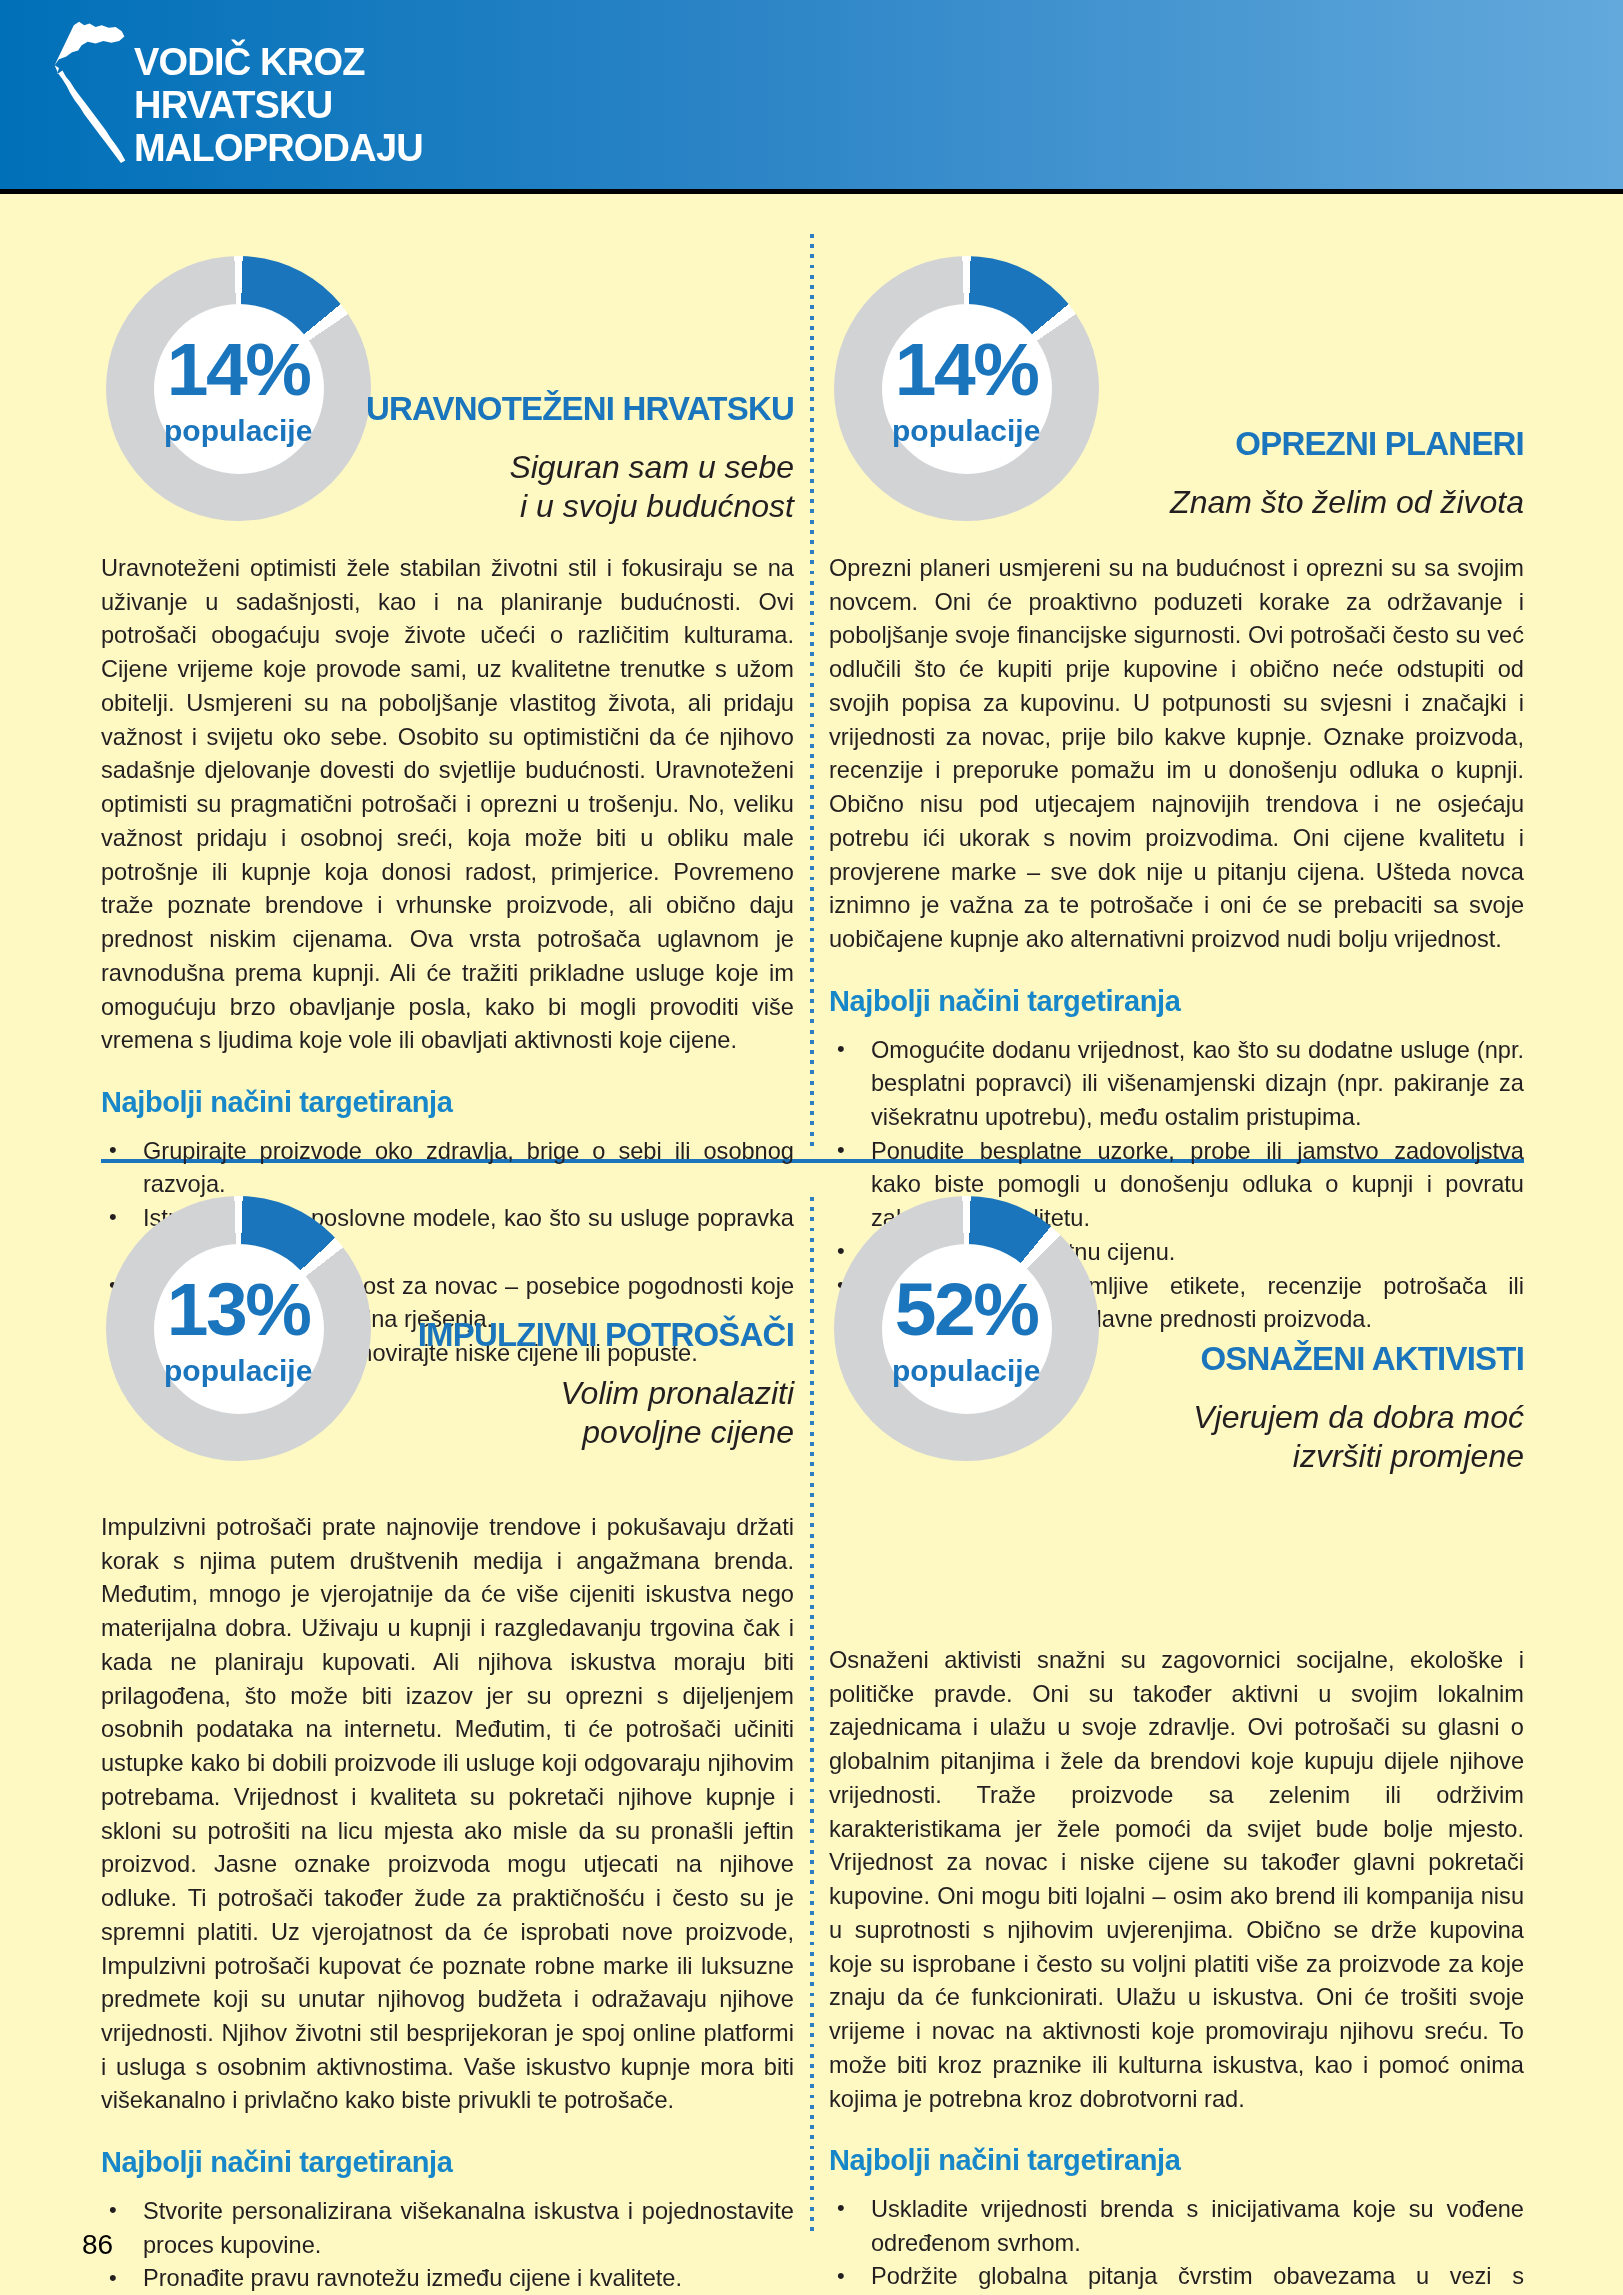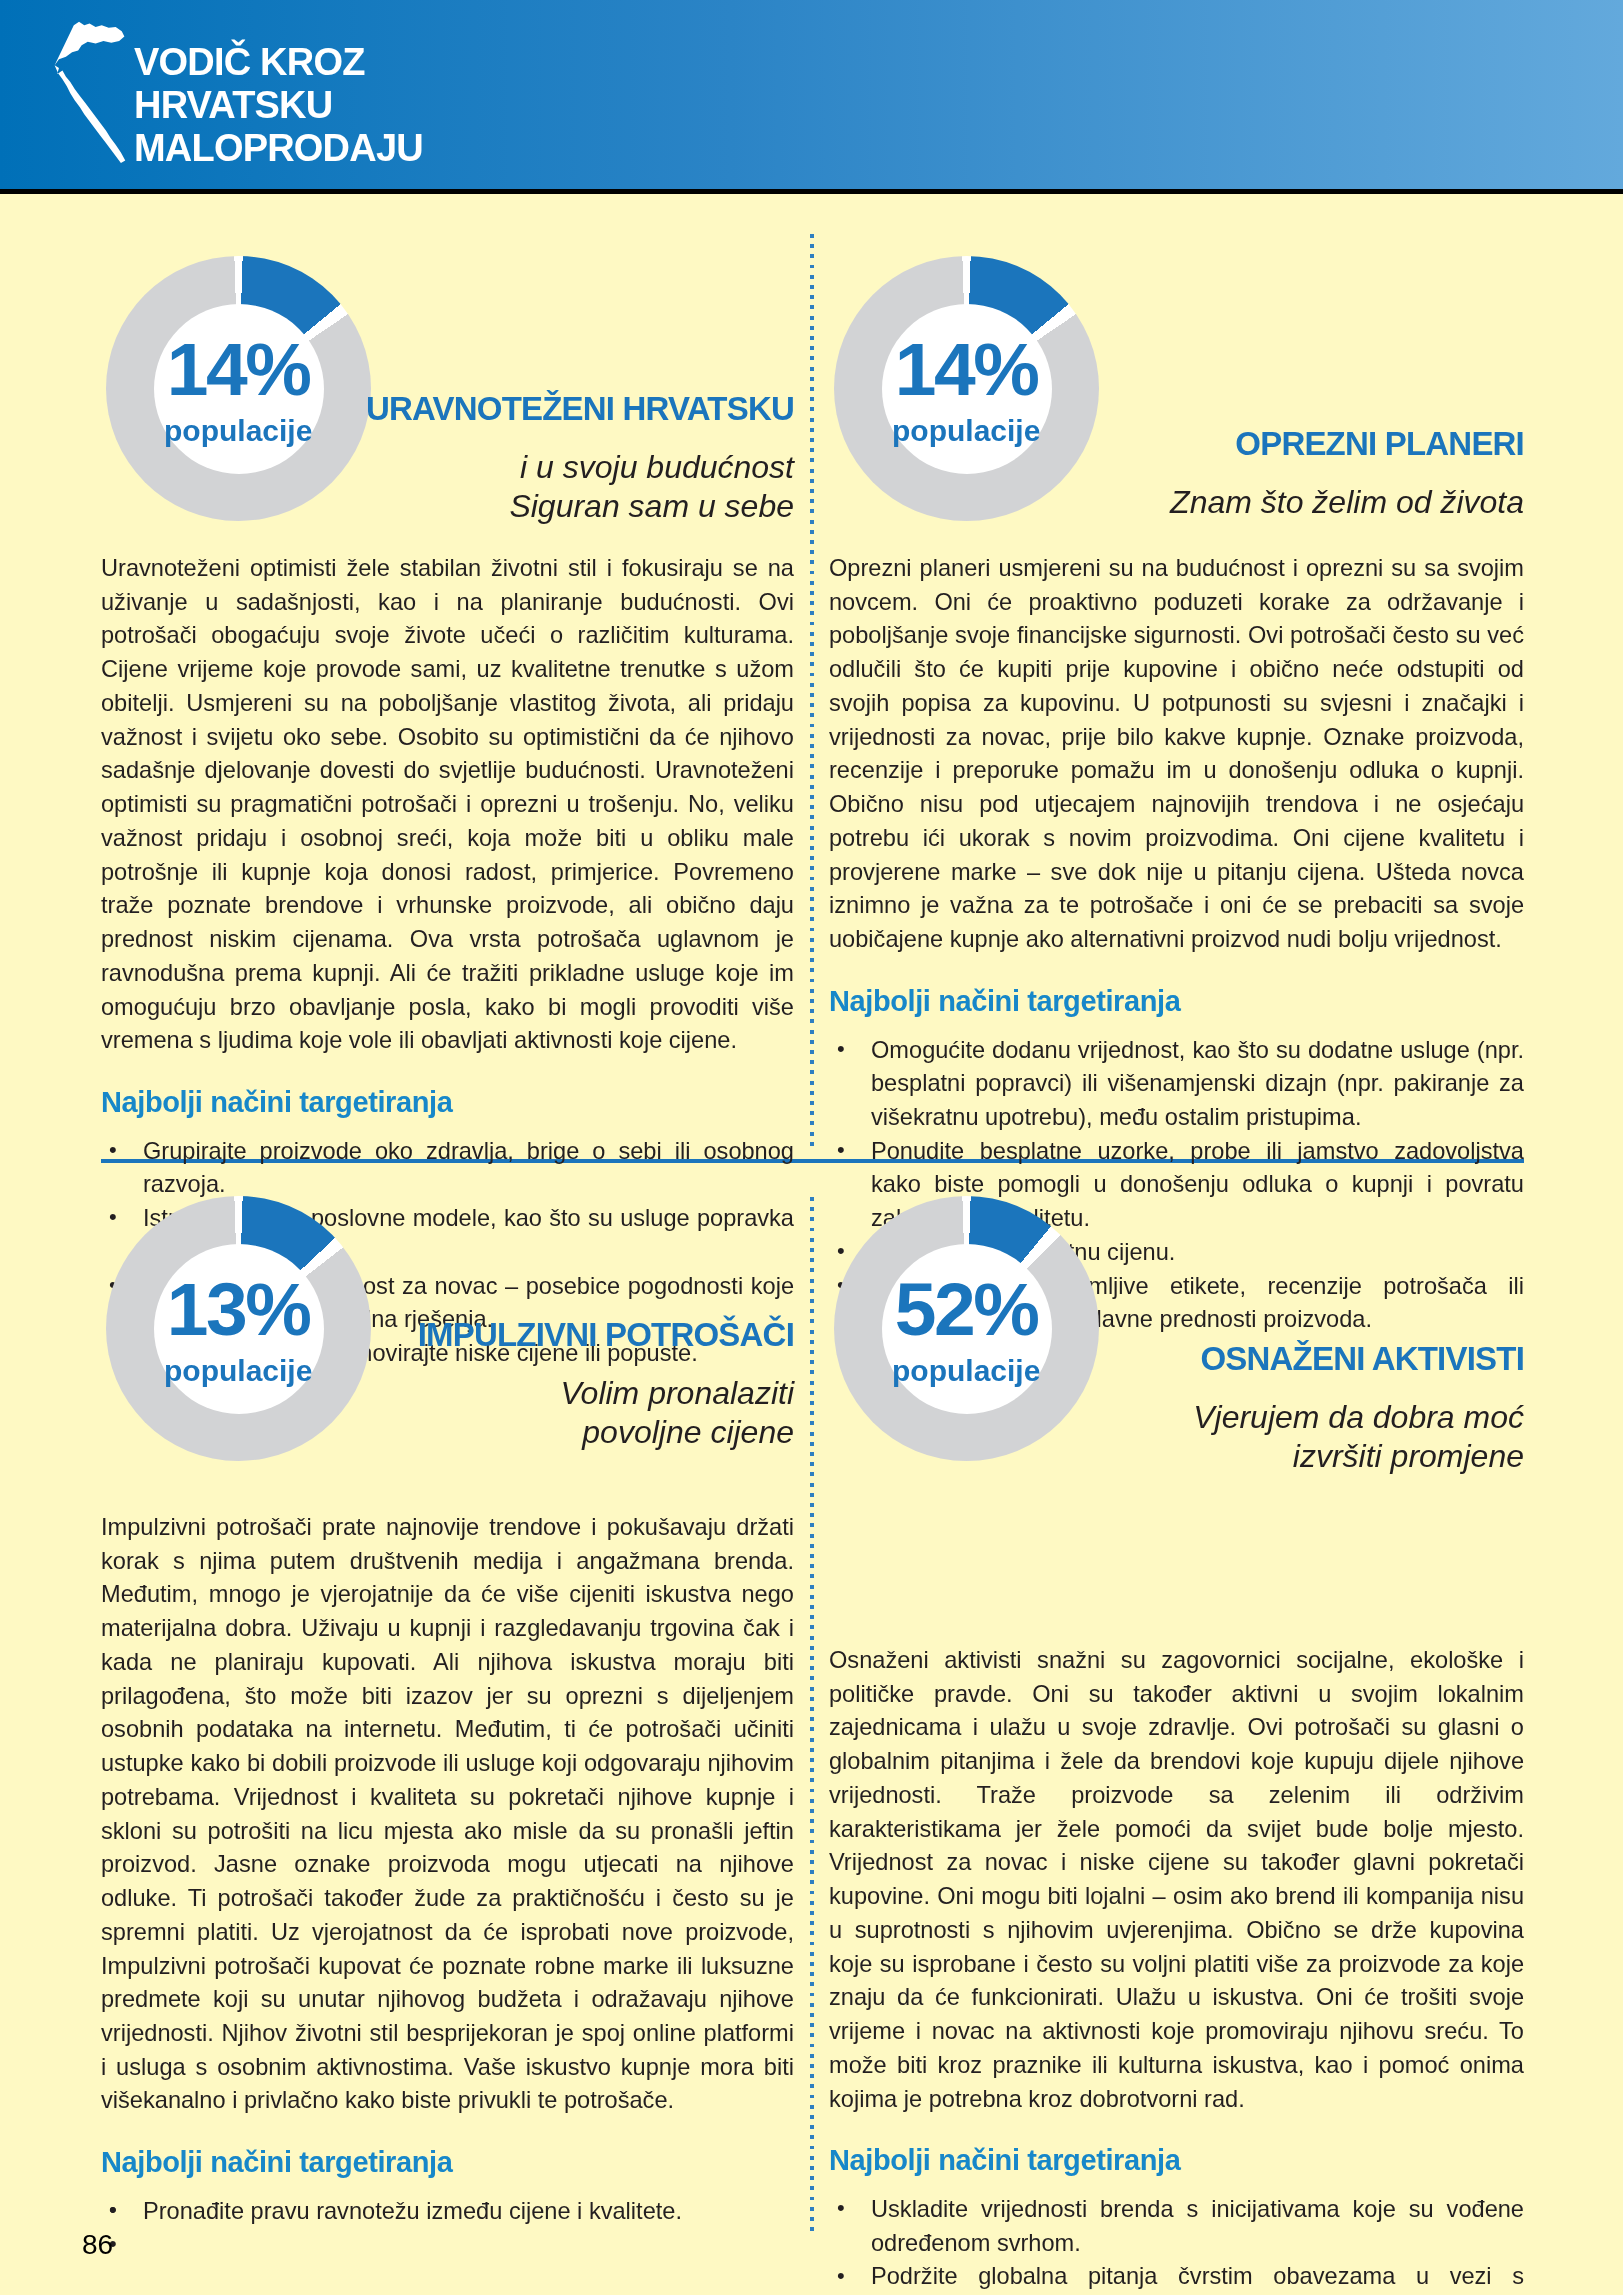--- a/index.html
+++ b/index.html
@@ -102,22 +102,22 @@
     <div class="q-head">
       <div class="donut" style="--p: 14%;">
         <div class="d-center">
           <div class="pct">14%</div>
           <div class="plabel">populacije</div>
         </div>
       </div>
       <div class="q-titles">
         <h2 class="s-title">URAVNOTEŽENI HRVATSKU</h2>
         <p class="s-quote">
+          <span class="q-line">Siguran sam u sebe</span>
           <span class="q-line">i u svoju budućnost</span>
-          <span class="q-line">Siguran sam u sebe</span>
         </p>
       </div>
     </div>
     <p class="body-par">Uravnoteženi optimisti žele stabilan životni stil i fokusiraju se na uživanje u sadašnjosti, kao i na planiranje budućnosti. Ovi potrošači obogaćuju svoje živote učeći o različitim kulturama. Cijene vrijeme koje provode sami, uz kvalitetne trenutke s užom obitelji. Usmjereni su na poboljšanje vlastitog života, ali pridaju važnost i svijetu oko sebe. Osobito su optimistični da će njihovo sadašnje djelovanje dovesti do svjetlije budućnosti. Uravnoteženi optimisti su pragmatični potrošači i oprezni u trošenju. No, veliku važnost pridaju i osobnoj sreći, koja može biti u obliku male potrošnje ili kupnje koja donosi radost, primjerice. Povremeno traže poznate brendove i vrhunske proizvode, ali obično daju prednost niskim cijenama. Ova vrsta potrošača uglavnom je ravnodušna prema kupnji. Ali će tražiti prikladne usluge koje im omogućuju brzo obavljanje posla, kako bi mogli provoditi više vremena s ljudima koje vole ili obavljati aktivnosti koje cijene.</p>
     <h3 class="t-head">Najbolji načini targetiranja</h3>
     <ul class="bullets">
         <li class="b-item"><span class="b-dot">•</span><span class="b-text">Grupirajte proizvode oko zdravlja, brige o sebi ili osobnog razvoja.</span></li>
         <li class="b-item"><span class="b-dot">•</span><span class="b-text">Istražite kružne poslovne modele, kao što su usluge popravka ili preprodaja.</span></li>
         <li class="b-item"><span class="b-dot">•</span><span class="b-text">Komunicirajte vrijednost za novac – posebice pogodnosti koje štede vrijeme i prikladna rješenja.</span></li>
         <li class="b-item"><span class="b-dot">•</span><span class="b-text">Jasno označite i promovirajte niske cijene ili popuste.</span></li>
@@ -162,21 +162,21 @@
         <h2 class="s-title">IMPULZIVNI POTROŠAČI</h2>
         <p class="s-quote">
           <span class="q-line">Volim pronalaziti</span>
           <span class="q-line">povoljne cijene</span>
         </p>
       </div>
     </div>
     <p class="body-par">Impulzivni potrošači prate najnovije trendove i pokušavaju držati korak s njima putem društvenih medija i angažmana brenda. Međutim, mnogo je vjerojatnije da će više cijeniti iskustva nego materijalna dobra. Uživaju u kupnji i razgledavanju trgovina čak i kada ne planiraju kupovati. Ali njihova iskustva moraju biti prilagođena, što može biti izazov jer su oprezni s dijeljenjem osobnih podataka na internetu. Međutim, ti će potrošači učiniti ustupke kako bi dobili proizvode ili usluge koji odgovaraju njihovim potrebama. Vrijednost i kvaliteta su pokretači njihove kupnje i skloni su potrošiti na licu mjesta ako misle da su pronašli jeftin proizvod. Jasne oznake proizvoda mogu utjecati na njihove odluke. Ti potrošači također žude za praktičnošću i često su je spremni platiti. Uz vjerojatnost da će isprobati nove proizvode, Impulzivni potrošači kupovat će poznate robne marke ili luksuzne predmete koji su unutar njihovog budžeta i odražavaju njihove vrijednosti. Njihov životni stil besprijekoran je spoj online platformi i usluga s osobnim aktivnostima. Vaše iskustvo kupnje mora biti višekanalno i privlačno kako biste privukli te potrošače.</p>
     <h3 class="t-head">Najbolji načini targetiranja</h3>
     <ul class="bullets">
-        <li class="b-item"><span class="b-dot">•</span></li>
+        <li class="b-item"><span class="b-dot">•</span><span class="b-text">Stvorite personalizirana višekanalna iskustva i pojednostavite proces kupovine.</span></li>
         <li class="b-item"><span class="b-dot">•</span><span class="b-text">Pronađite pravu ravnotežu između cijene i kvalitete.</span></li>
         <li class="b-item">
           <span class="b-dot">•</span>
         </li>
       </ul>
   </section>
 
   <section class="quad br">
     <div class="q-head">
       <div class="donut" style="--p: 11%;">

